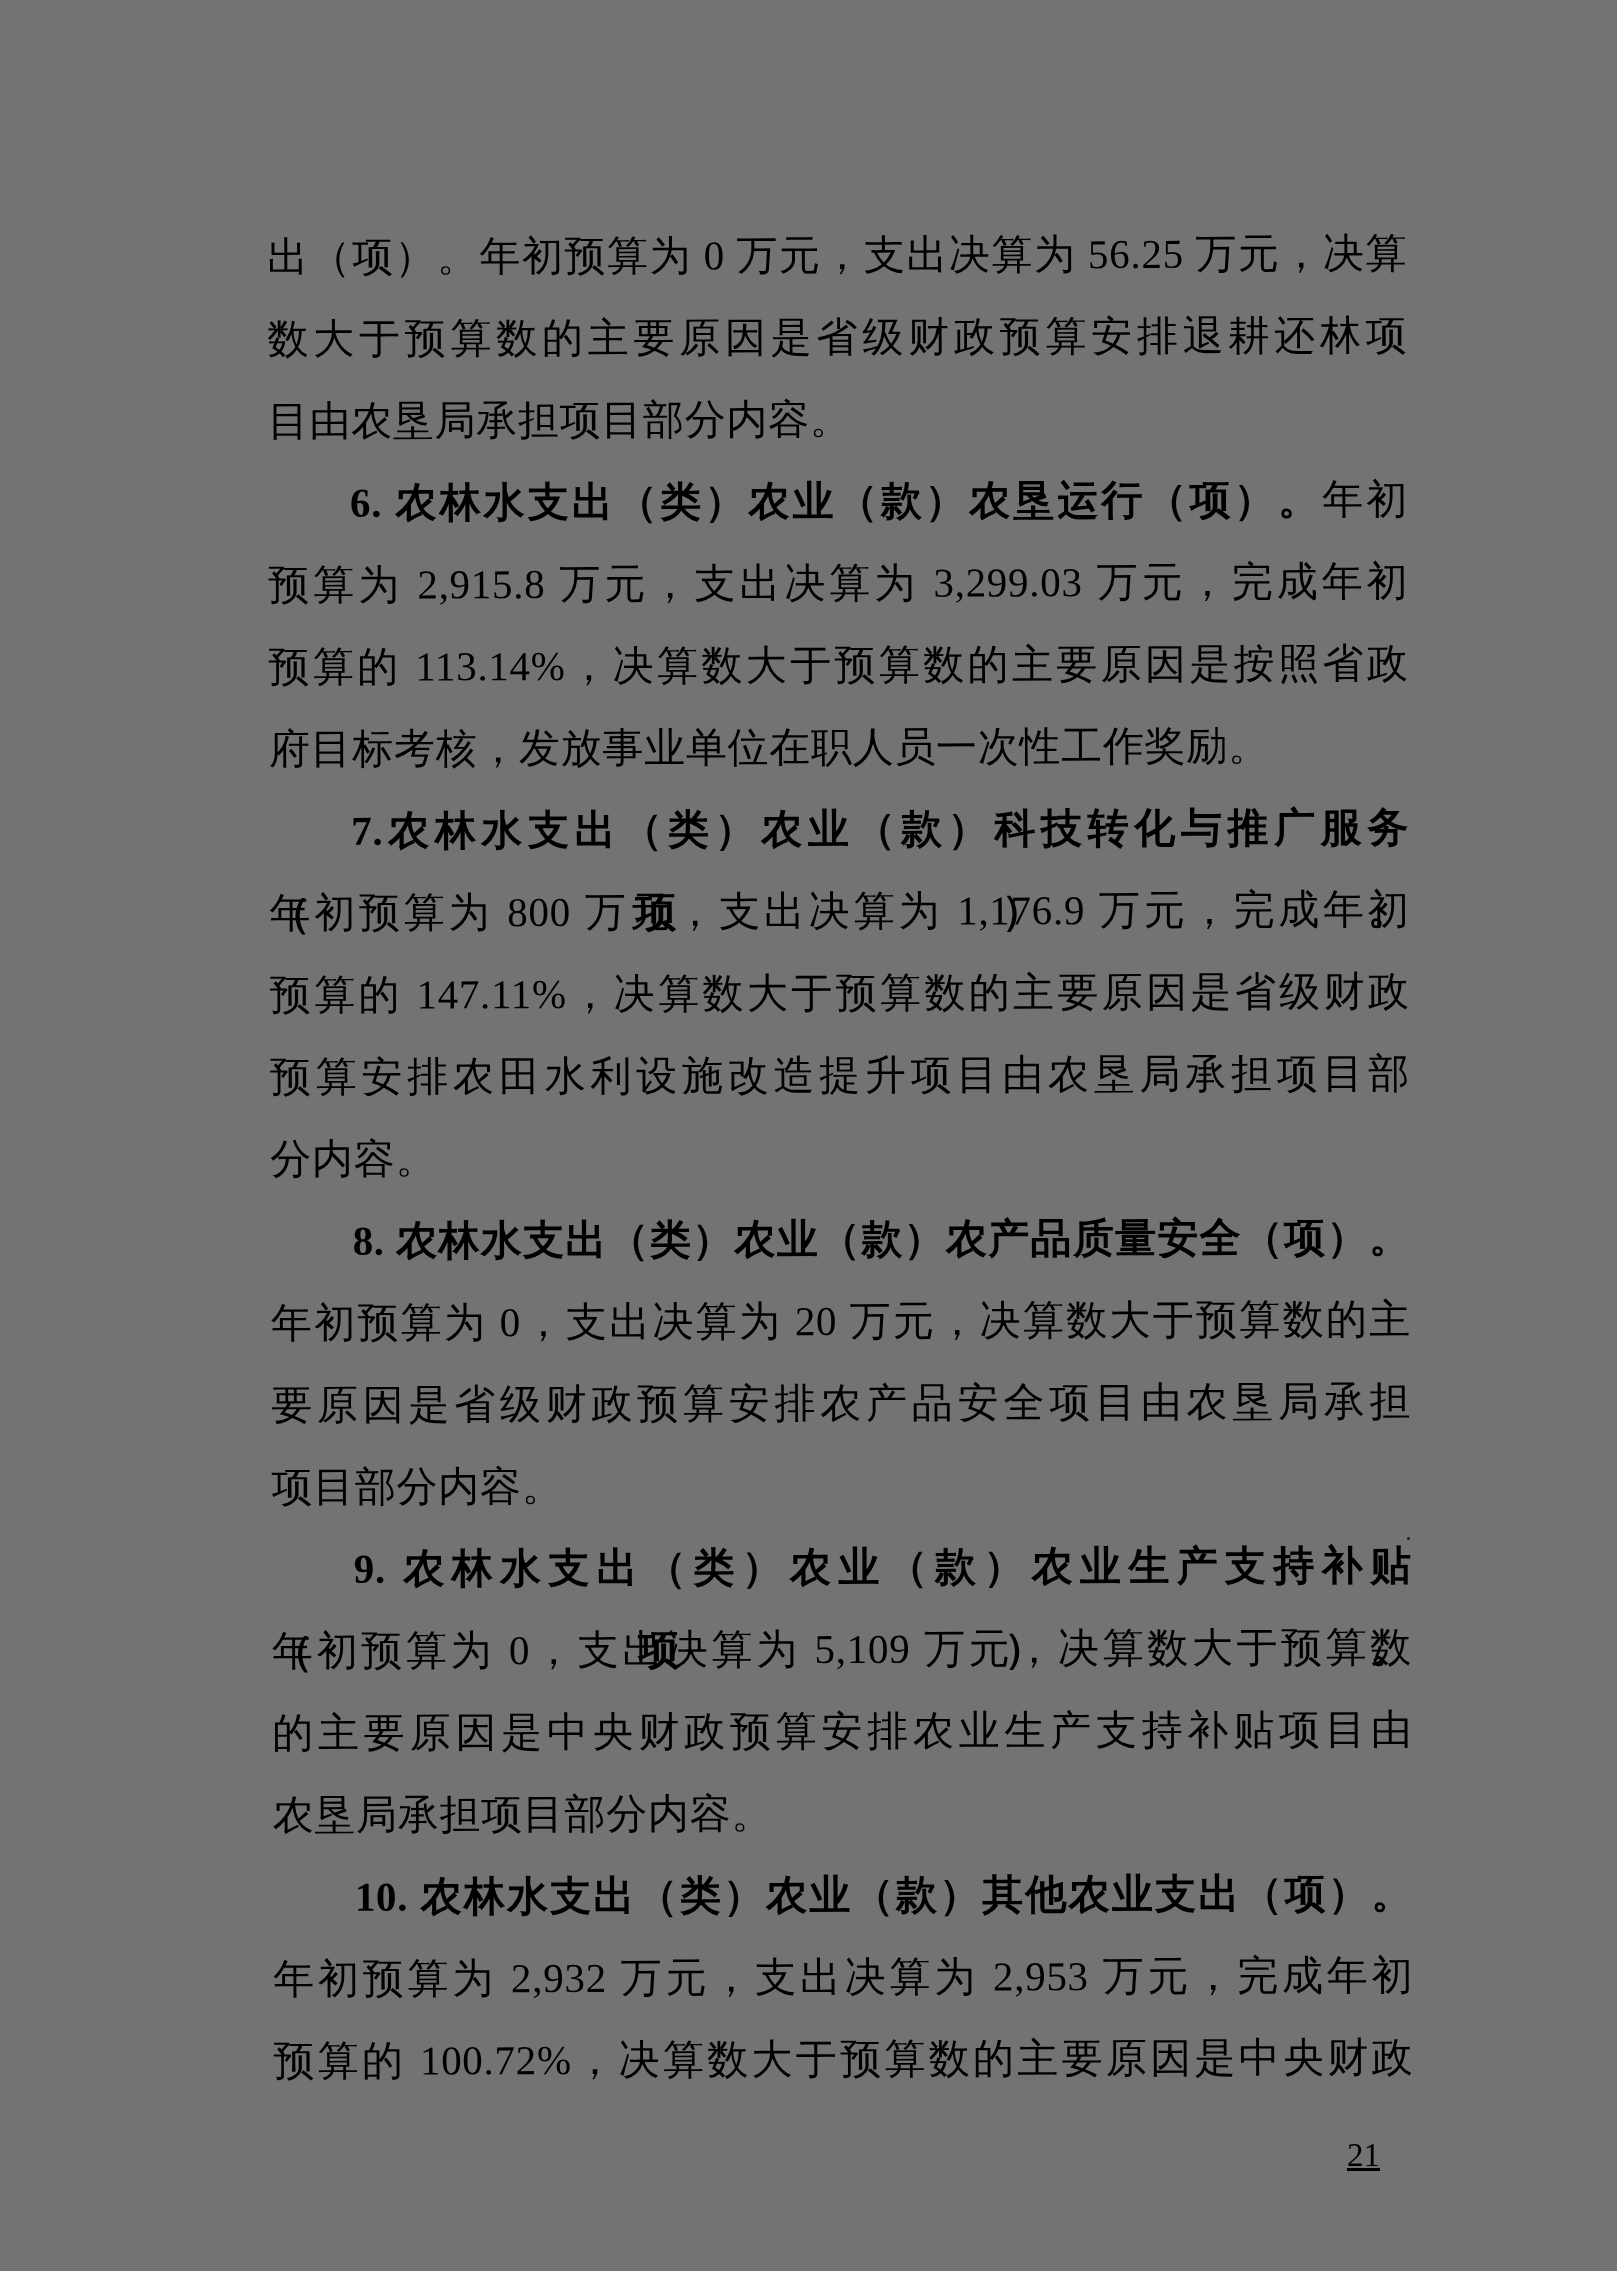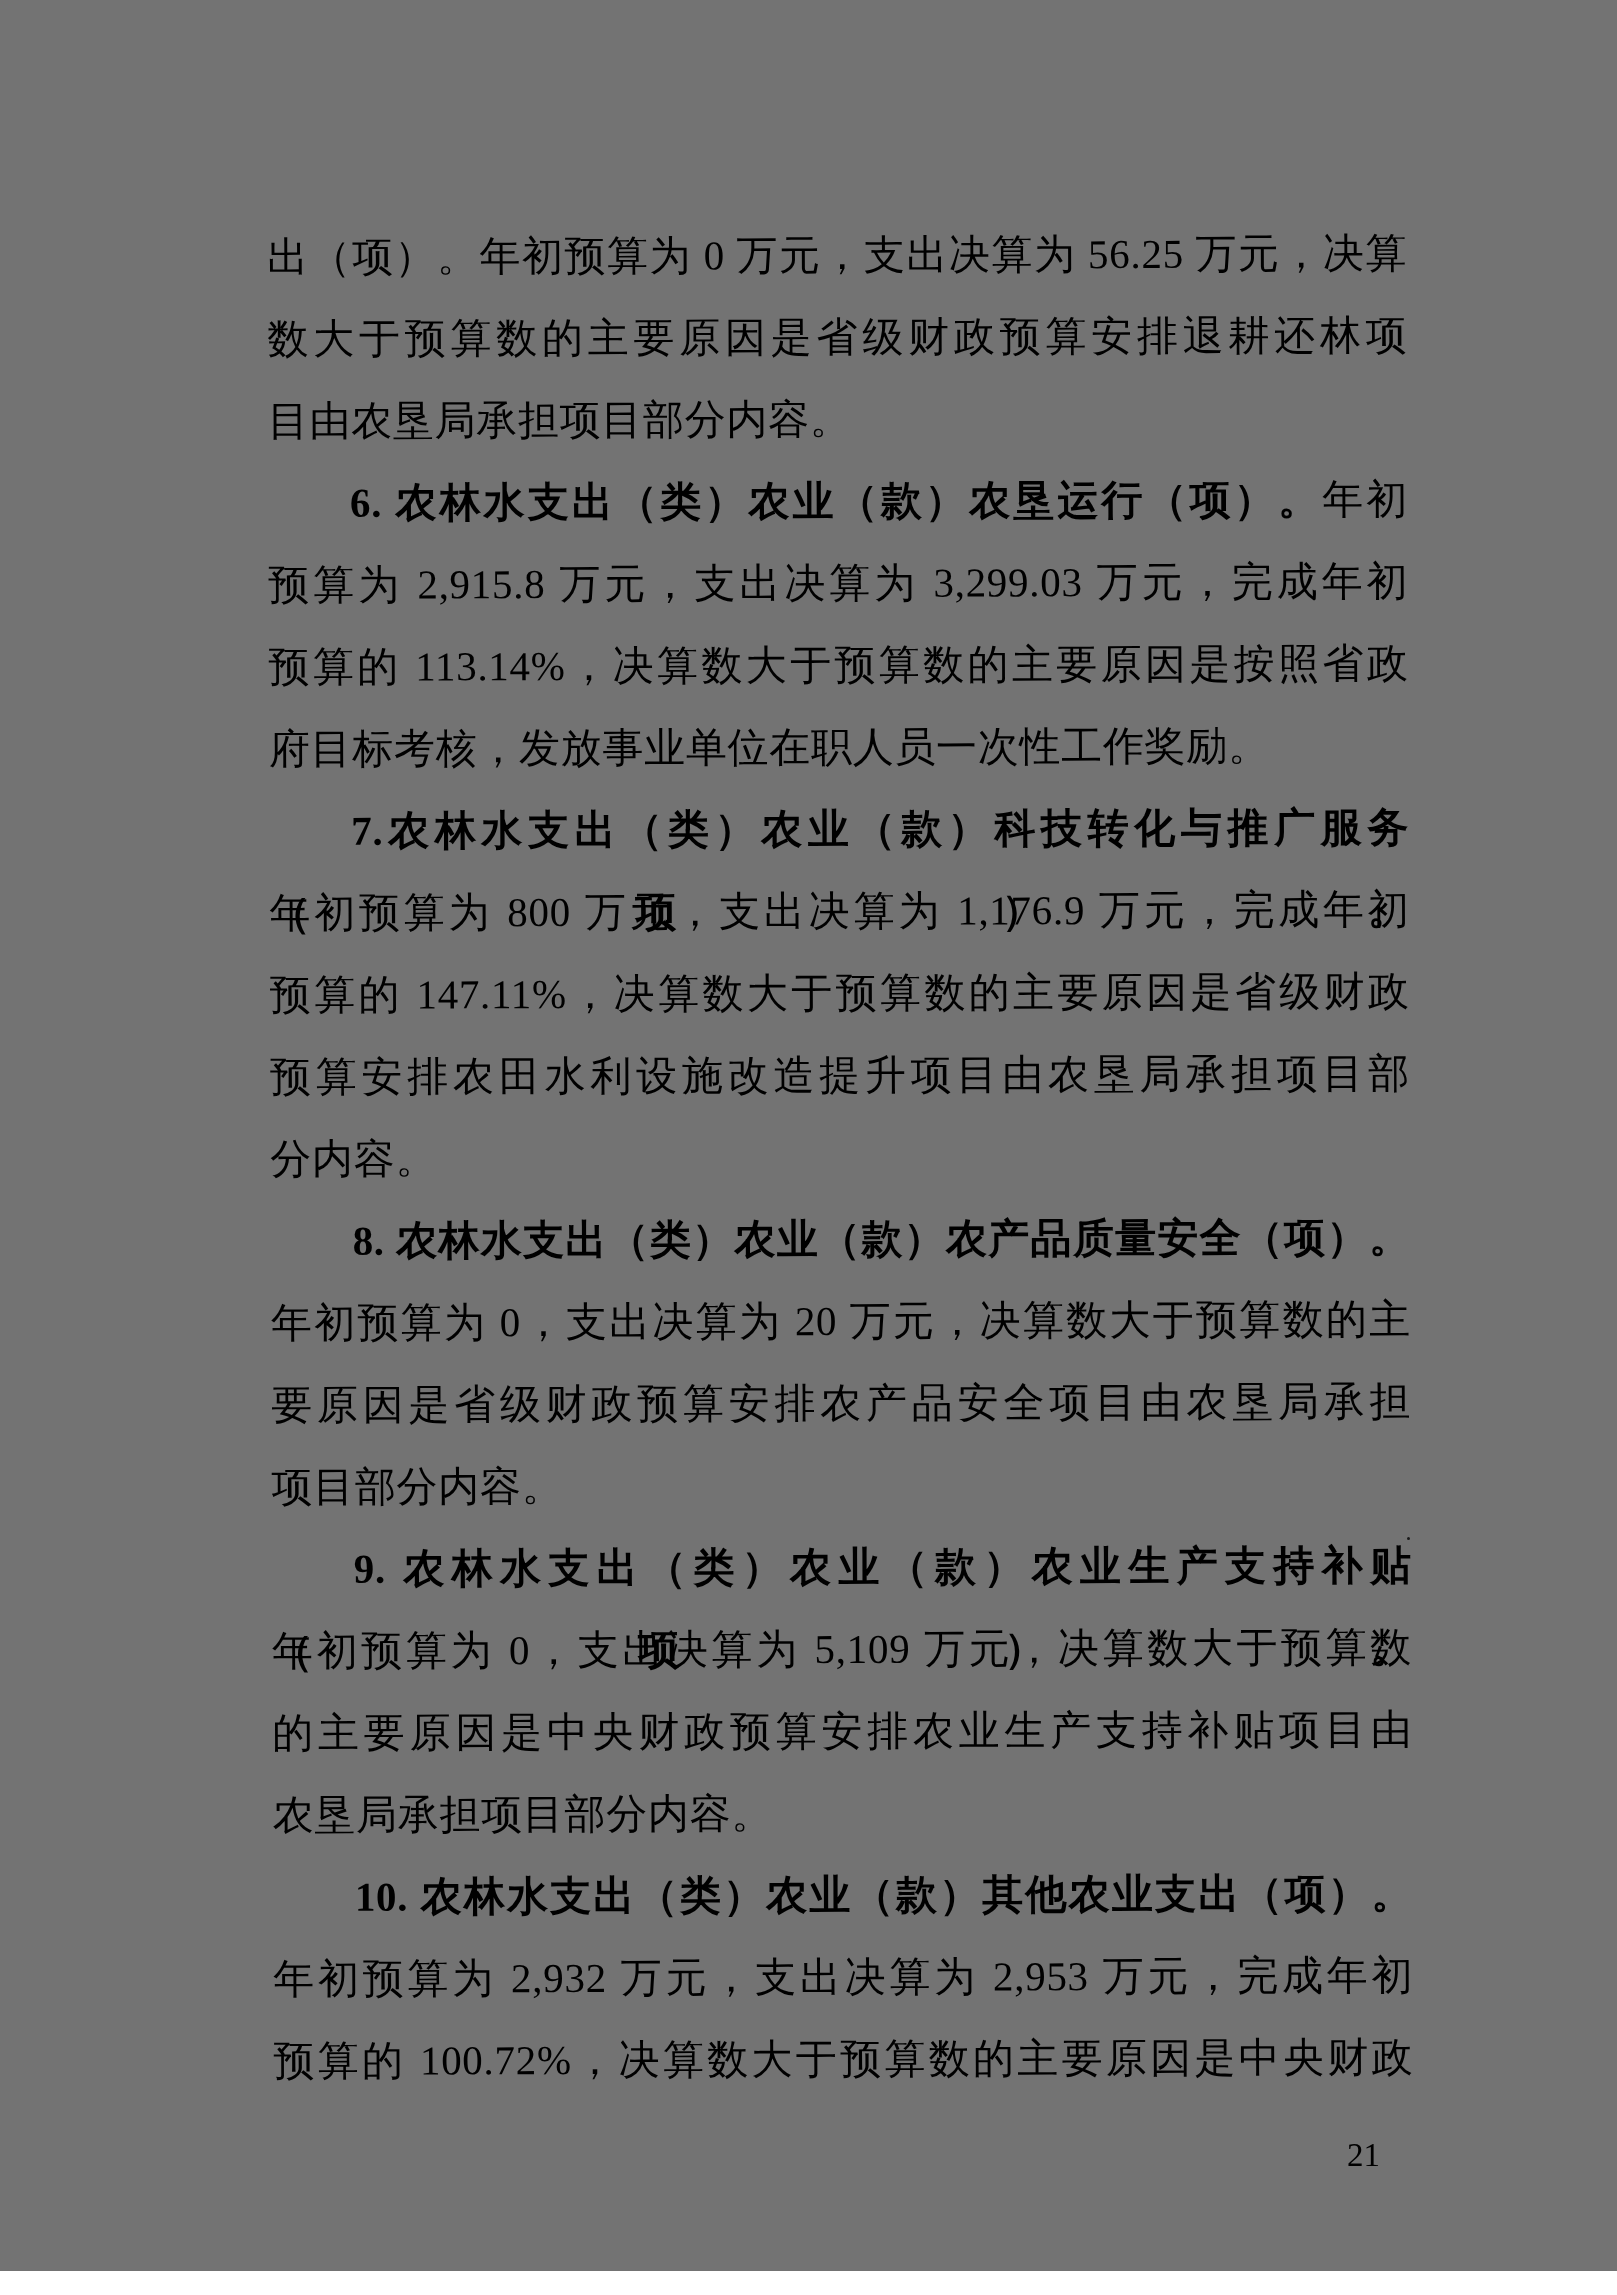--- a/index.html
+++ b/index.html
@@ -43,20 +43,21 @@
   .line .b {
     font-weight: bold;
   }
   .page-number {
     position: absolute;
     left: 1347px;
     top: 2136px;
     font-size: 33px;
     line-height: 39px;
     color: #000000;
+    text-decoration: underline;
   }
   .scan-dot {
     position: absolute;
     left: 1407px;
     top: 1537px;
     width: 3.3px;
     height: 3.3px;
     background: #111;
     border-radius: 50%;
     opacity: 0.9;

